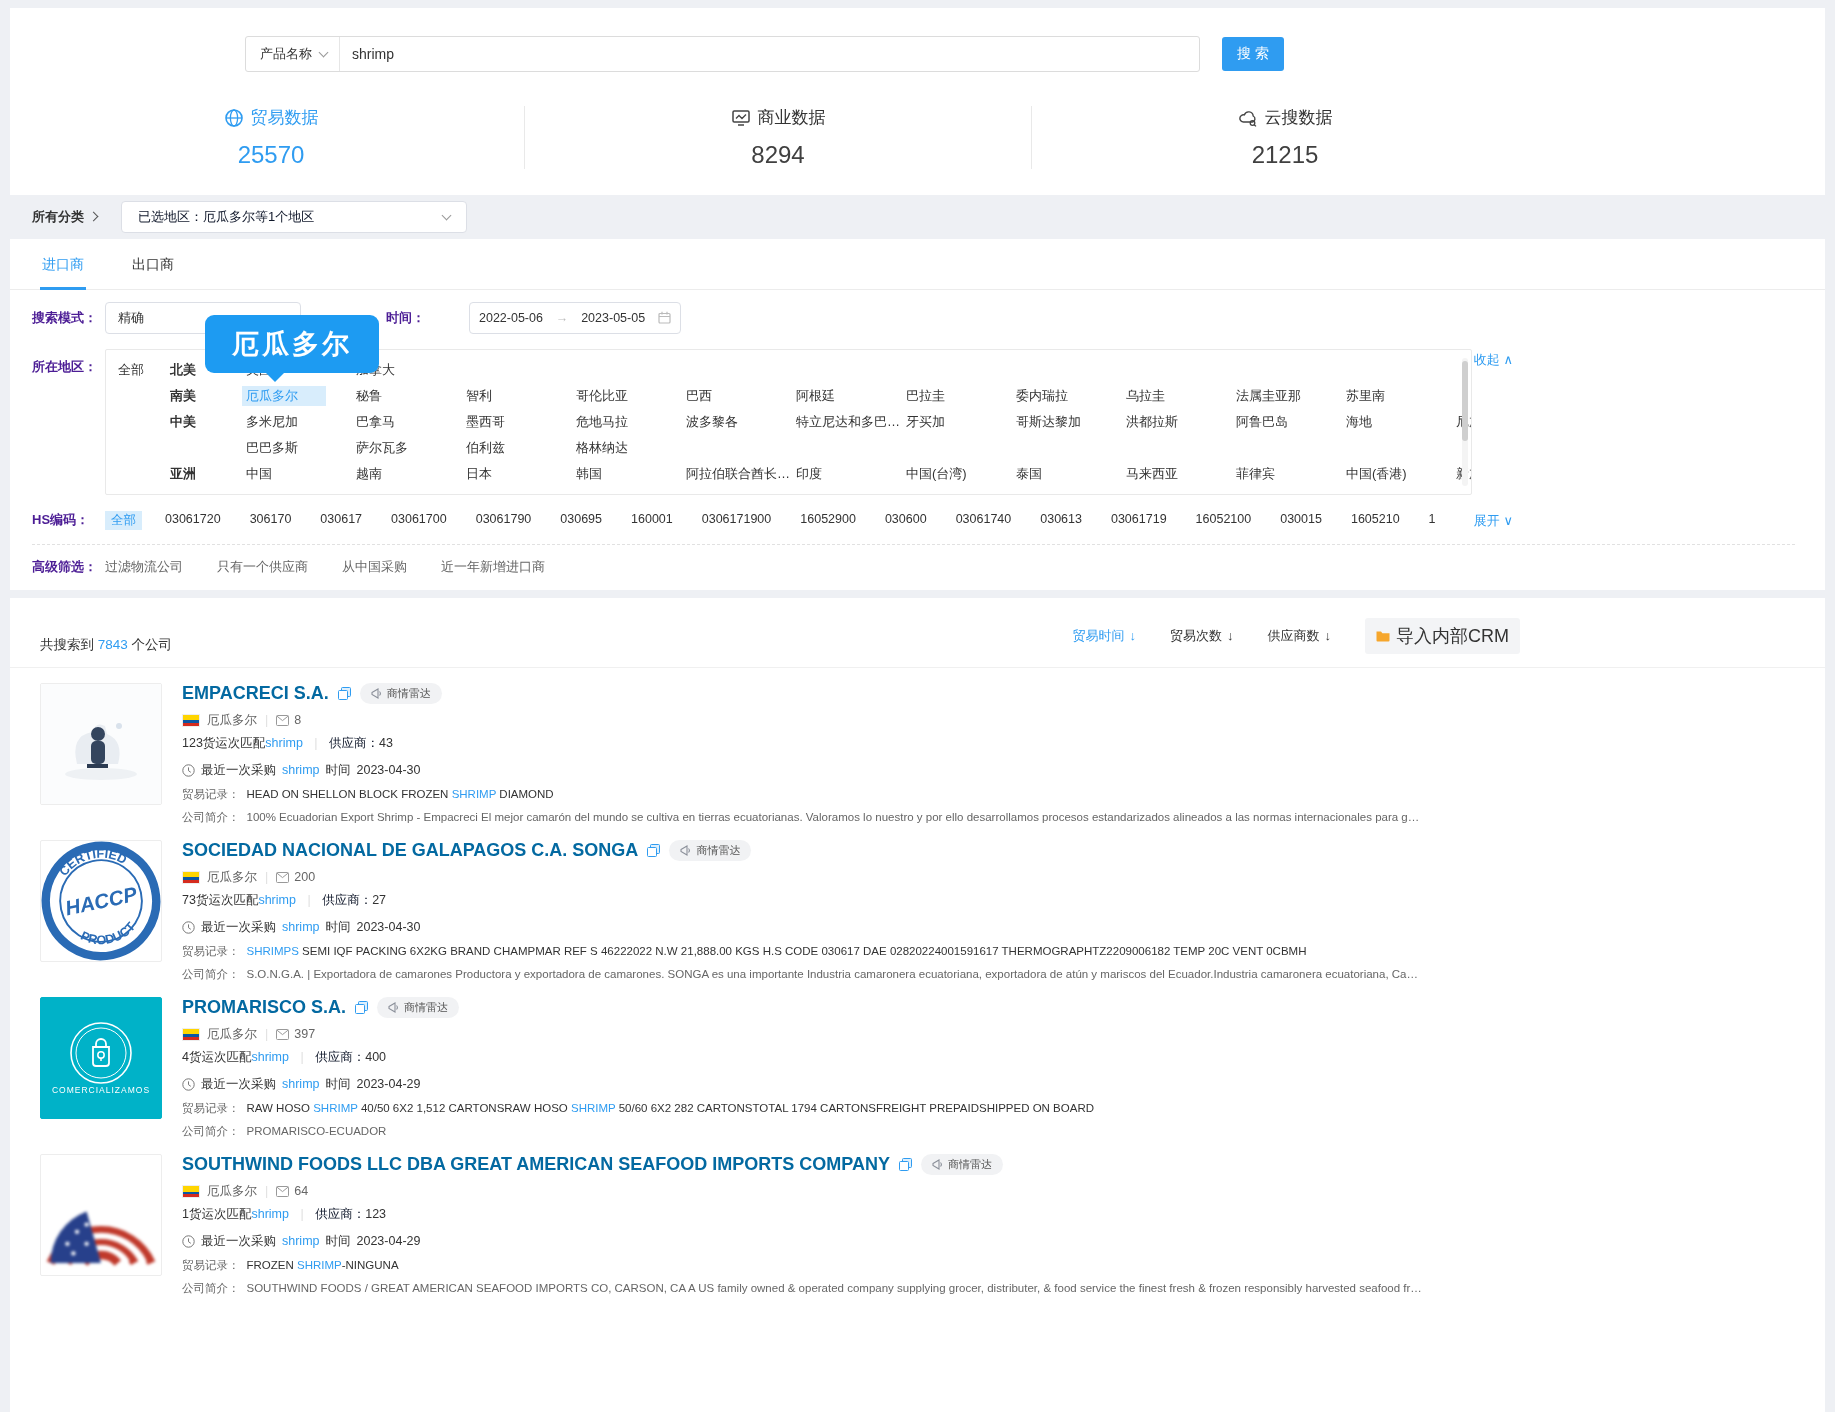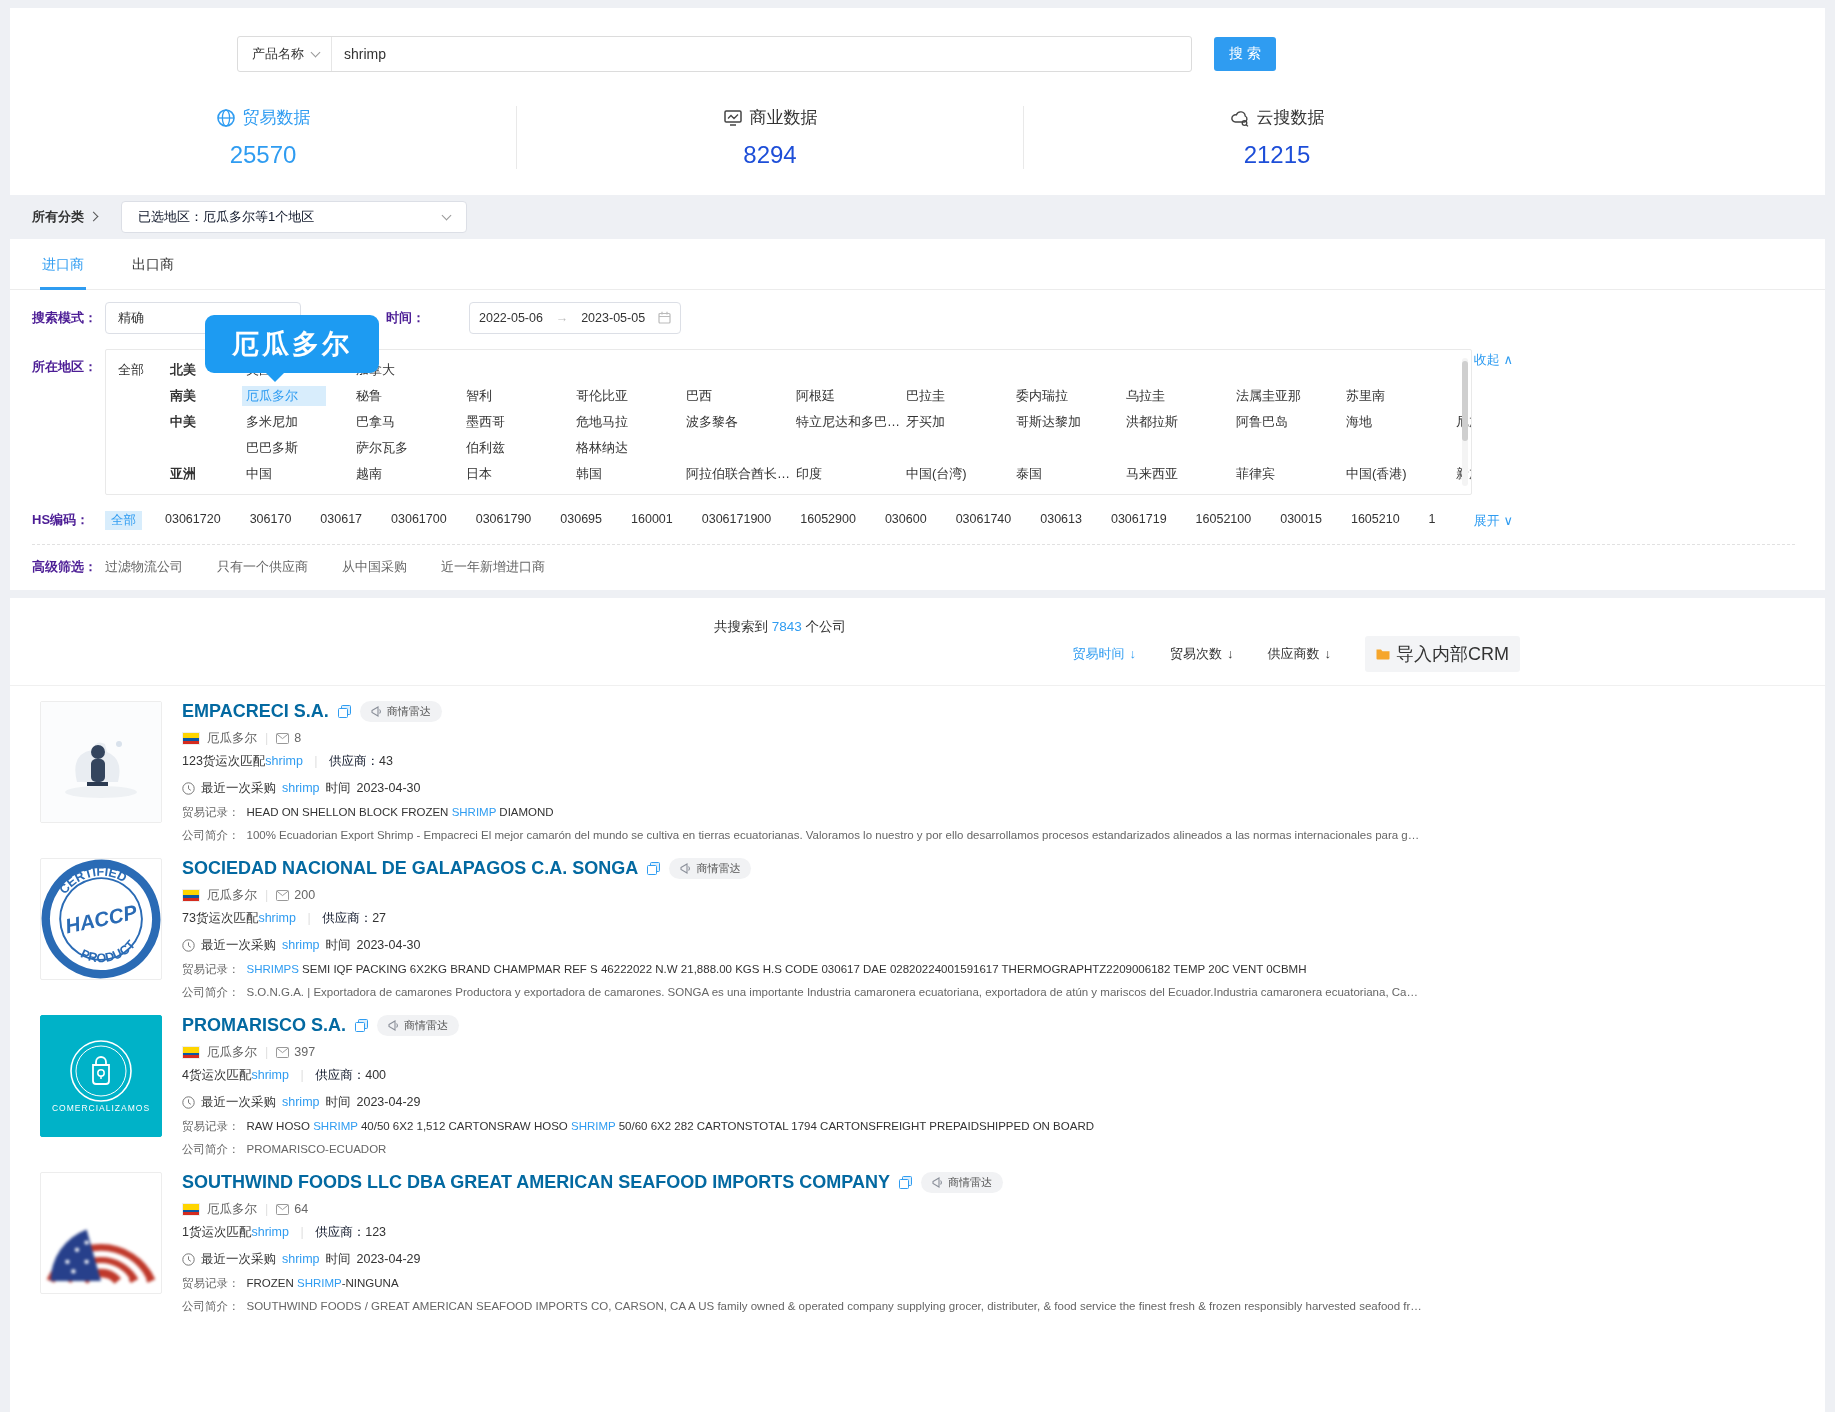--- a/index.html
+++ b/index.html
@@ -8,31 +8,31 @@
   i{font-style:normal;}
   .chev{display:inline-block;width:6px;height:6px;border-right:1.5px solid #999;border-bottom:1.5px solid #999;
     transform:rotate(45deg);margin-left:8px;margin-top:-3px;}
   .chev-r{display:inline-block;width:6px;height:6px;border-right:1.5px solid #555;border-bottom:1.5px solid #555;
     transform:rotate(-45deg);margin:0 10px 0 6px;}
   .kw{color:#2f9cf1;}
   .vd{color:#e0e0e0;margin:0 8px;}
   .vd::after{content:"|";}
 
   
-  .top-panel{padding:28px 0 26px;margin-top:8px;}
+  .top-panel{padding:28px 8px 26px;margin-top:8px;}
   .search-row{display:flex;align-items:center;margin-left:227px;}
   .search-box{width:953px;height:34px;border:1px solid #dcdcdc;border-radius:3px;display:flex;align-items:center;background:#fff;}
   .cat-seg{display:flex;align-items:center;height:100%;padding:0 12px 0 14px;border-right:1px solid #e6e6e6;cursor:pointer;color:#333;}
   .query{border:0;outline:0;flex:1;padding:0 12px;font-size:14px;color:#333;background:transparent;}
   .search-btn{width:62px;height:34px;margin-left:22px;background:#2f9cf1;color:#fff;border:0;border-radius:3px;font-size:14px;cursor:pointer;}
   .stats{display:flex;width:1520px;margin-top:34px;}
   .stat{width:506px;text-align:center;cursor:pointer;}
   .stat + .stat{border-left:1px solid #e9e9e9;}
   .stat-label{font-size:17px;color:#333;display:inline-flex;align-items:center;gap:7px;}
-  .stat-num{font-size:24px;margin-top:10px;color:#1d4ed8;}
+  .stat-num{font-size:24px;margin-top:10px;color:#404040;}
   .stat.active .stat-label,.stat.active .stat-num{color:#2f9cf1;}
 
   
   .cat-bar{height:44px;display:flex;align-items:center;padding-left:32px;}
   .cat-bar-label{font-weight:bold;color:#333;}
   .cat-select{width:312px;height:30px;background:#fff;border:1px solid #dcdfe6;border-radius:4px;margin-left:14px;
     display:flex;align-items:center;padding:0 16px;color:#0f172a;cursor:pointer;}
   .cat-select .chev{margin-left:auto;}
 
   
@@ -68,21 +68,21 @@
   .hsitems{display:flex;flex-wrap:nowrap;overflow:hidden;width:1330px;font-size:12.5px;}
   .hschip{margin-right:17px;padding:1px 6px;white-space:nowrap;cursor:pointer;color:#333;}
   .hschip.sel{background:#d8edfc;color:#2f9cf1;}
   .dashed{border-top:1px dashed #e1e1e1;margin:14px 30px 0 22px;}
   .adv-row{margin-top:13px;}
   .advitems{display:flex;}
   .adv-item{color:#666;margin-right:34px;cursor:pointer;}
 
   
   .results-panel{margin-top:8px;padding-bottom:212px;}
-  .results-header{display:flex;align-items:center;padding:20px 305px 13px 30px;border-bottom:1px solid #f0f0f0;flex-direction:column;}
+  .results-header{display:flex;align-items:flex-end;padding:20px 305px 13px 30px;border-bottom:1px solid #f0f0f0;}
   .count-line{font-size:13.5px;color:#333;}
   .count-num{color:#2f9cf1;}
   .sorts{margin-left:auto;display:flex;align-items:center;gap:34px;}
   .sort{cursor:pointer;color:#333;display:flex;align-items:center;gap:5px;}
   .sort.active{color:#2f9cf1;}
   .crm-btn{background:#f3f4f6;border:0;border-radius:3px;padding:6px 11px;display:flex;align-items:center;gap:6px;
     font-size:18px;color:#333;cursor:pointer;font-family:inherit;}
   .card{display:flex;padding:15px 30px 0;}
   .thumb{width:120px;height:120px;border:1px solid #ededed;border-radius:2px;flex-shrink:0;margin-right:20px;
     overflow:hidden;background:#fff;position:relative;cursor:pointer;}

